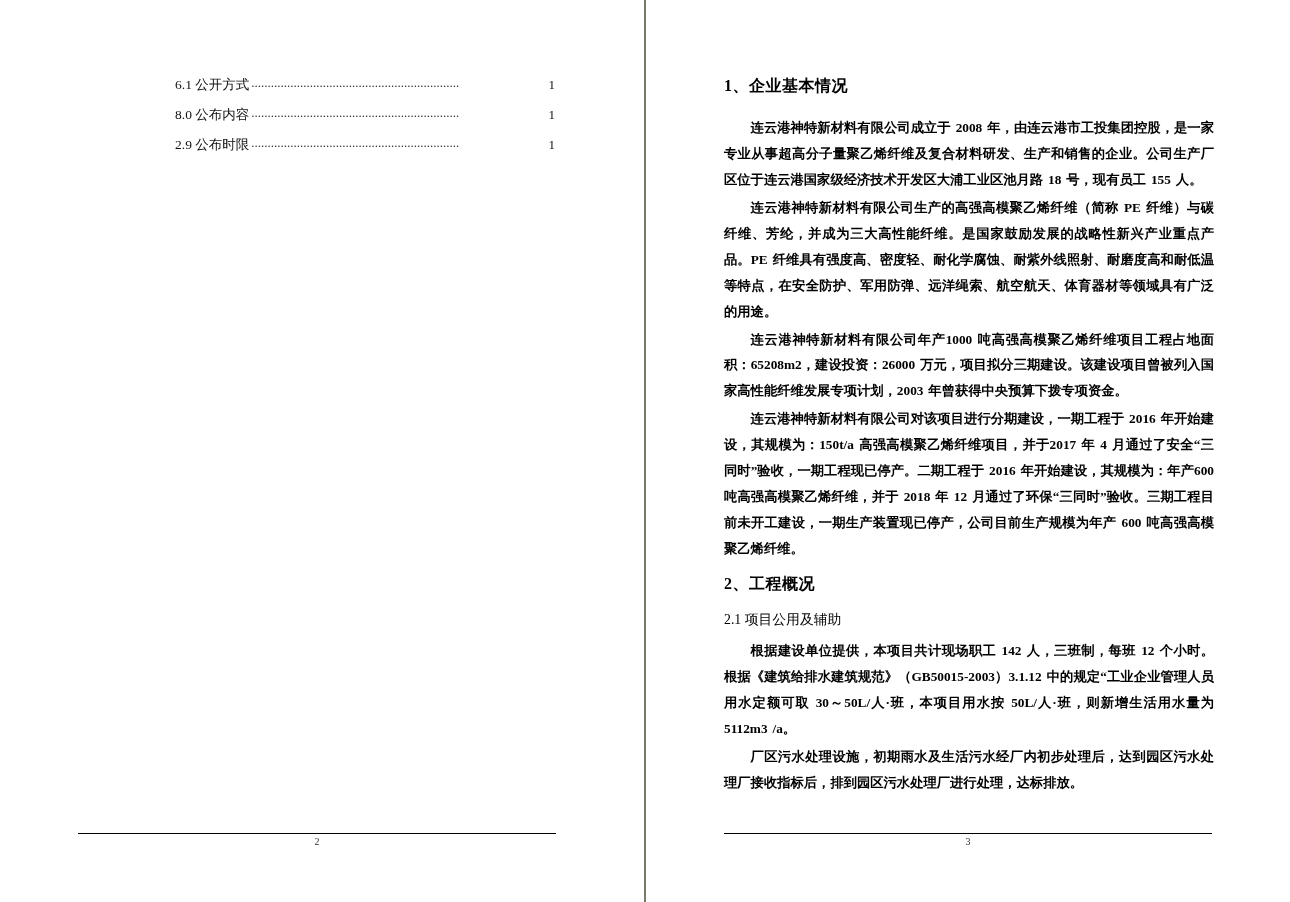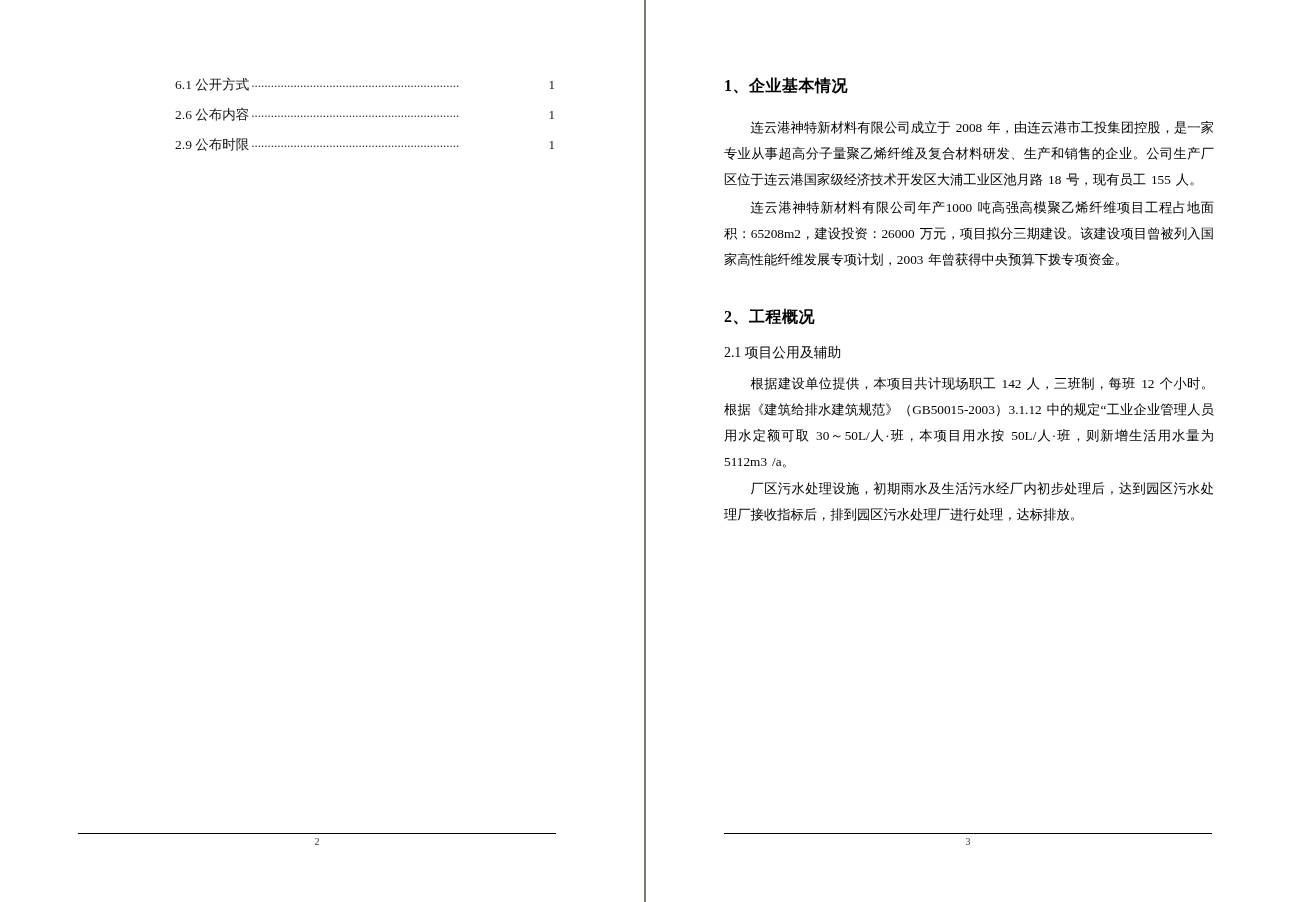--- a/index.html
+++ b/index.html
@@ -88,33 +88,34 @@
     line-height: 1.95;
     text-align: justify;
   }
   .h1 {
     font-weight: bold;
     font-size: 16px;
     margin: 0 0 14px 0;
     letter-spacing: 0.5px;
   }
   .h1.second {
-    margin-top: 28px;
+    margin-top: 6px;
     margin-bottom: 8px;
   }
   .h2 {
     font-weight: normal;
     font-size: 13.8px;
     margin: 6px 0 4px 0;
   }
   p.para {
     margin: 0 0 2px 0;
     text-indent: 2em;
     text-align: justify;
     text-justify: inter-ideograph;
+    font-weight: bold;
   }
   p.para.spaced {
     word-spacing: 0.12em;
   }
   .footer {
     position: absolute;
     left: 78px;
     right: 78px;
     bottom: 55px;
     border-top: 1px solid #000;
@@ -144,21 +145,21 @@
     <div class="page-inner">
       <div class="toc">
 
         <div class="toc-line">
           <span class="toc-label">6.1 公开方式</span>
           <span class="toc-dots">................................................................</span>
           <span class="toc-page">1</span>
         </div>
 
         <div class="toc-line">
-          <span class="toc-label">2.6 公布内容</span>
+          <span class="toc-label">8.0 公布内容</span>
           <span class="toc-dots">................................................................</span>
           <span class="toc-page">1</span>
         </div>
 
         <div class="toc-line">
           <span class="toc-label">2.9 公布时限</span>
           <span class="toc-dots">................................................................</span>
           <span class="toc-page">1</span>
         </div>
 
@@ -170,21 +171,23 @@
     </div>
   </div>
 
   <div class="page page-right">
     <div class="page-inner">
       <div class="doc-body">
 
         <div class="h1">1、企业基本情况</div>
 
         <p class="para spaced">连云港神特新材料有限公司成立于 2008 年，由连云港市工投集团控股，是一家专业从事超高分子量聚乙烯纤维及复合材料研发、生产和销售的企业。公司生产厂区位于连云港国家级经济技术开发区大浦工业区池月路 18 号，现有员工 155 人。</p>
+        <p class="para spaced">连云港神特新材料有限公司生产的高强高模聚乙烯纤维（简称 PE 纤维）与碳纤维、芳纶，并成为三大高性能纤维。是国家鼓励发展的战略性新兴产业重点产品。PE 纤维具有强度高、密度轻、耐化学腐蚀、耐紫外线照射、耐磨度高和耐低温等特点，在安全防护、军用防弹、远洋绳索、航空航天、体育器材等领域具有广泛的用途。</p>
         <p class="para spaced">连云港神特新材料有限公司年产1000 吨高强高模聚乙烯纤维项目工程占地面积：65208m2，建设投资：26000 万元，项目拟分三期建设。该建设项目曾被列入国家高性能纤维发展专项计划，2003 年曾获得中央预算下拨专项资金。</p>
+        <p class="para spaced">连云港神特新材料有限公司对该项目进行分期建设，一期工程于 2016 年开始建设，其规模为：150t/a 高强高模聚乙烯纤维项目，并于2017 年 4 月通过了安全“三同时”验收，一期工程现已停产。二期工程于 2016 年开始建设，其规模为：年产600 吨高强高模聚乙烯纤维，并于 2018 年 12 月通过了环保“三同时”验收。三期工程目前未开工建设，一期生产装置现已停产，公司目前生产规模为年产 600 吨高强高模聚乙烯纤维。</p>
 
         <div class="h1 second">2、工程概况</div>
 
         <div class="h2">2.1 项目公用及辅助</div>
         <p class="para spaced">根据建设单位提供，本项目共计现场职工 142 人，三班制，每班 12 个小时。根据《建筑给排水建筑规范》（GB50015-2003）3.1.12 中的规定“工业企业管理人员用水定额可取 30～50L/人·班，本项目用水按 50L/人·班，则新增生活用水量为 5112m3 /a。</p>
 
         <p class="para spaced">厂区污水处理设施，初期雨水及生活污水经厂内初步处理后，达到园区污水处理厂接收指标后，排到园区污水处理厂进行处理，达标排放。</p>
 
       </div>
 

